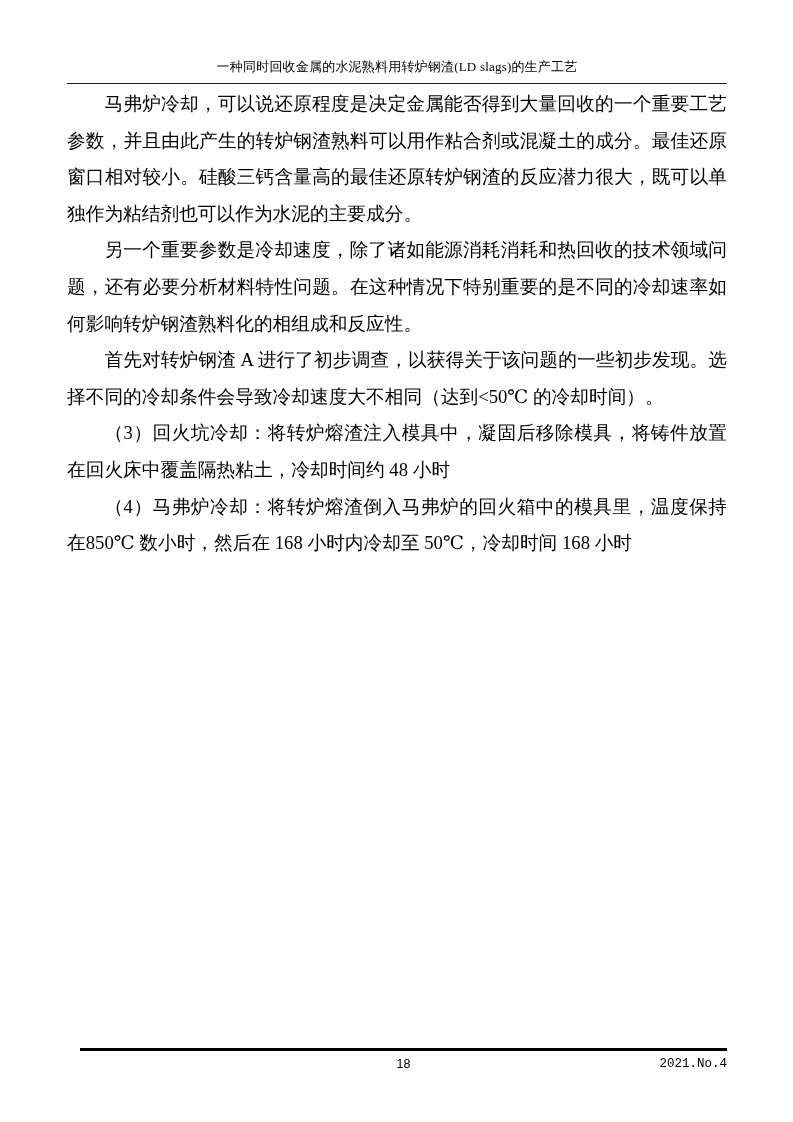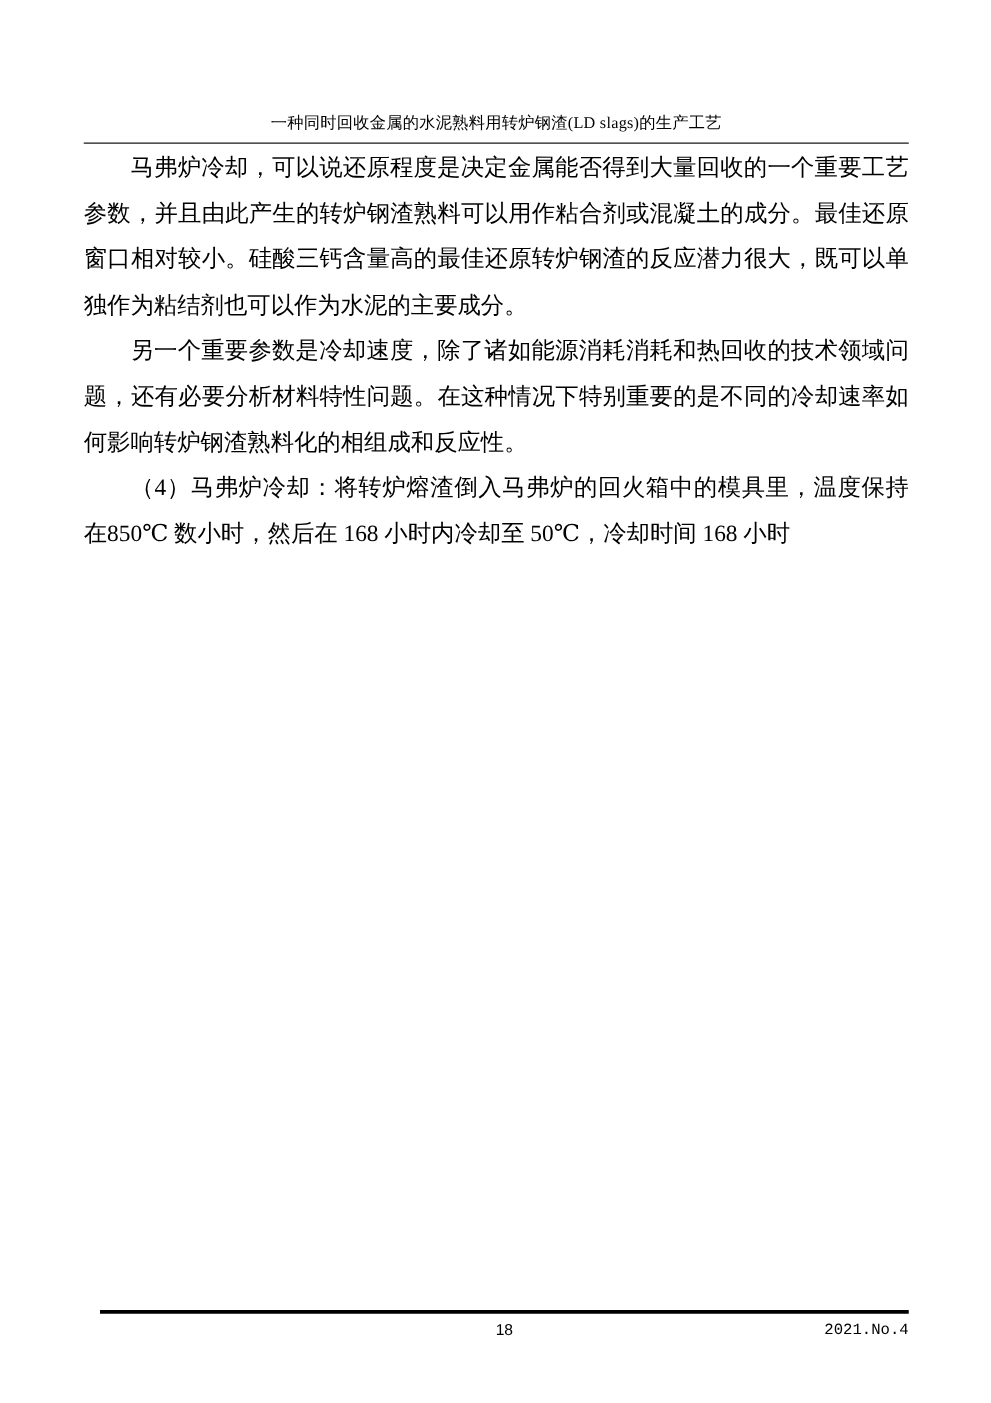--- a/index.html
+++ b/index.html
@@ -15,21 +15,21 @@
     font-family: "Liberation Serif", "DejaVu Serif", serif;
     color: #000000;
   }
   .page {
     position: absolute;
     inset: 0;
     padding: 0 66px 0 67px;
     box-sizing: border-box;
   }
   .header {
-    padding-top: 88px;
+    padding-top: 57px;
   }
   .header-title {
     text-align: center;
     font-size: 13px;
     line-height: 20px;
     letter-spacing: 0.2px;
   }
   .header-rule {
     margin-top: 6px;
     border-bottom: 1.5px solid #1a1a1a;
@@ -91,23 +91,25 @@
     <div class="header-title">一种同时回收金属的水泥熟料用转炉钢渣(LD slags)的生产工艺</div>
     <div class="header-rule"></div>
   </div>
 
   <div class="content">
     <p>马弗炉冷却，可以说还原程度是决定金属能否得到大量回收的一个重要工艺参数，并且由此产生的转炉钢渣熟料可以用作粘合剂或混凝土的成分。最佳还原窗口相对较小。硅酸三钙含量高的最佳还原转炉钢渣的反应潜力很大，既可以单独作为粘结剂也可以作为水泥的主要成分。</p>
 
 
     <p>另一个重要参数是冷却速度，除了诸如能源消耗消耗和热回收的技术领域问题，还有必要分析材料特性问题。在这种情况下特别重要的是不同的冷却速率如何影响转炉钢渣熟料化的相组成和反应性。</p>
 
+    <p>首先对转炉钢渣 A 进行了初步调查，以获得关于该问题的一些初步发现。选择不同的冷却条件会导致冷却速度大不相同（达到&lt;50℃ 的冷却时间）。</p>
 
 
 
+    <p>（3）回火坑冷却：将转炉熔渣注入模具中，凝固后移除模具，将铸件放置在回火床中覆盖隔热粘土，冷却时间约 48 小时</p>
 
     <p>（4）马弗炉冷却：将转炉熔渣倒入马弗炉的回火箱中的模具里，温度保持在850℃ 数小时，然后在 168 小时内冷却至 50℃，冷却时间 168 小时</p>
 
   </div>
 
   <div class="footer">
     <div class="footer-rule"></div>
     <div class="footer-row">
       <span class="footer-page-number">18</span>
       <span class="footer-issue">2021.No.4</span>

